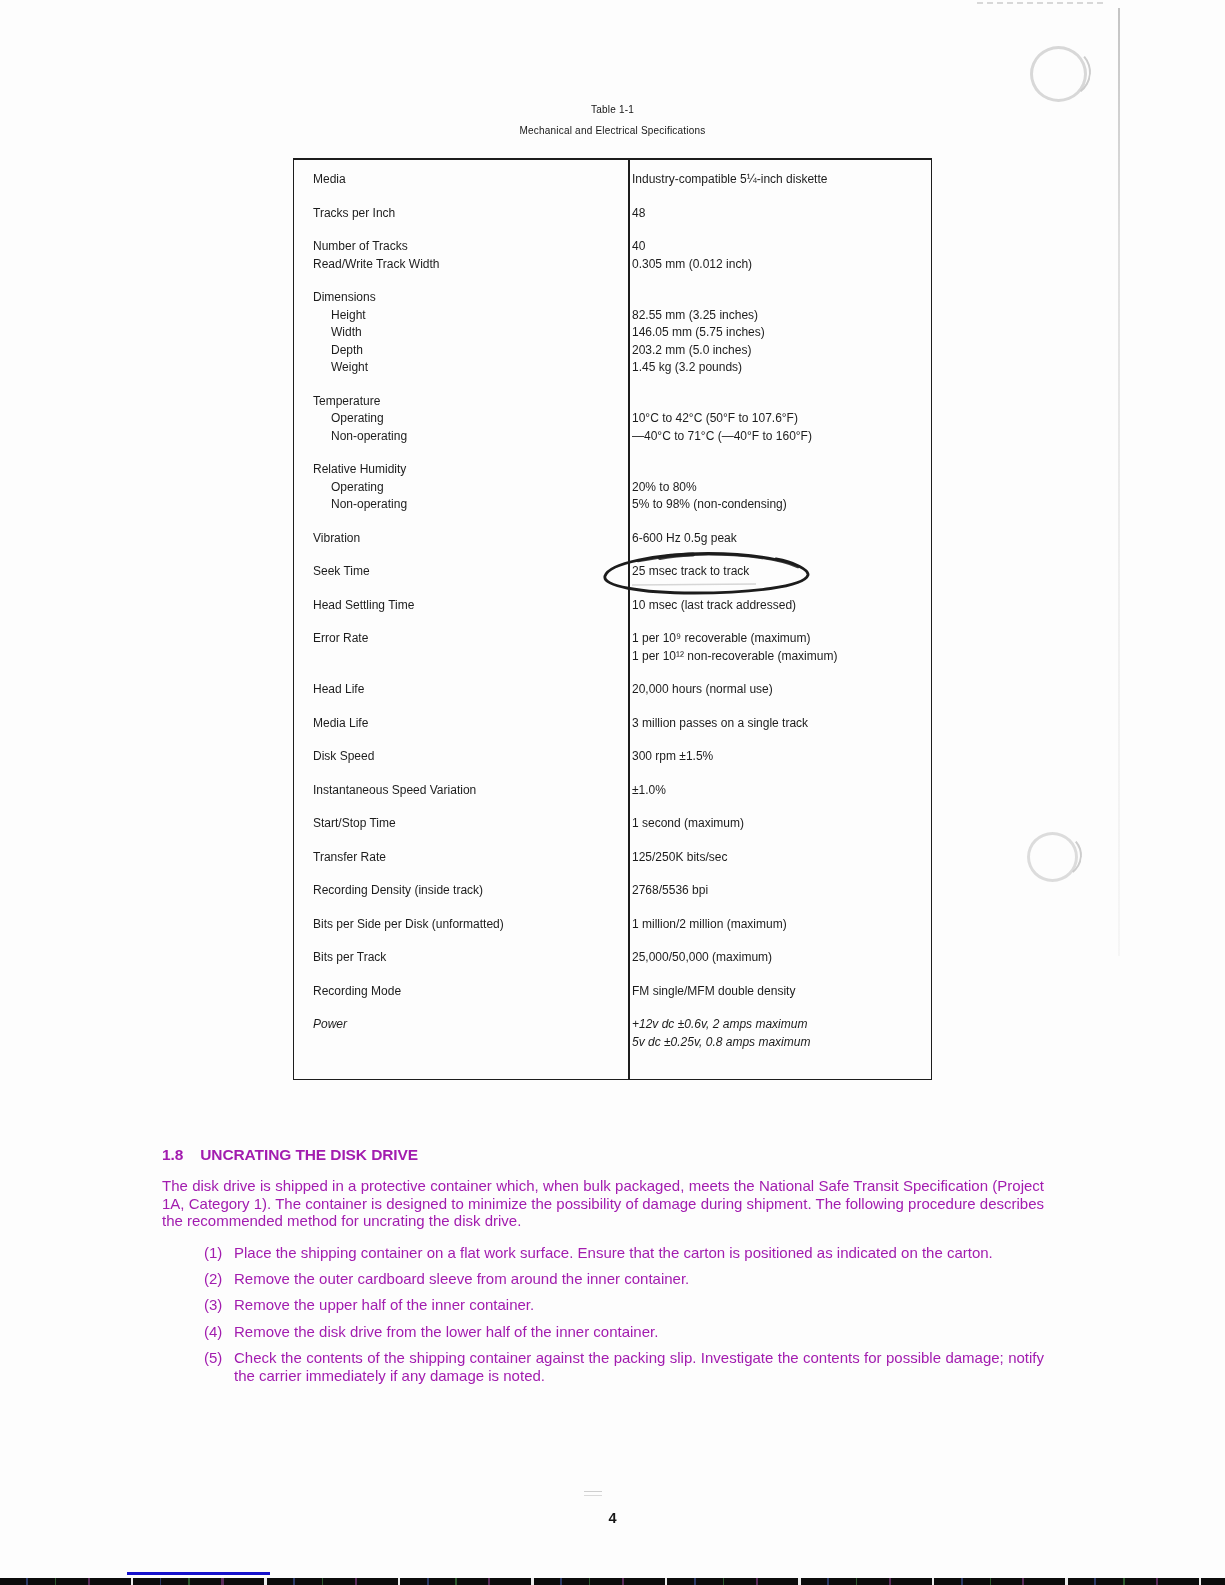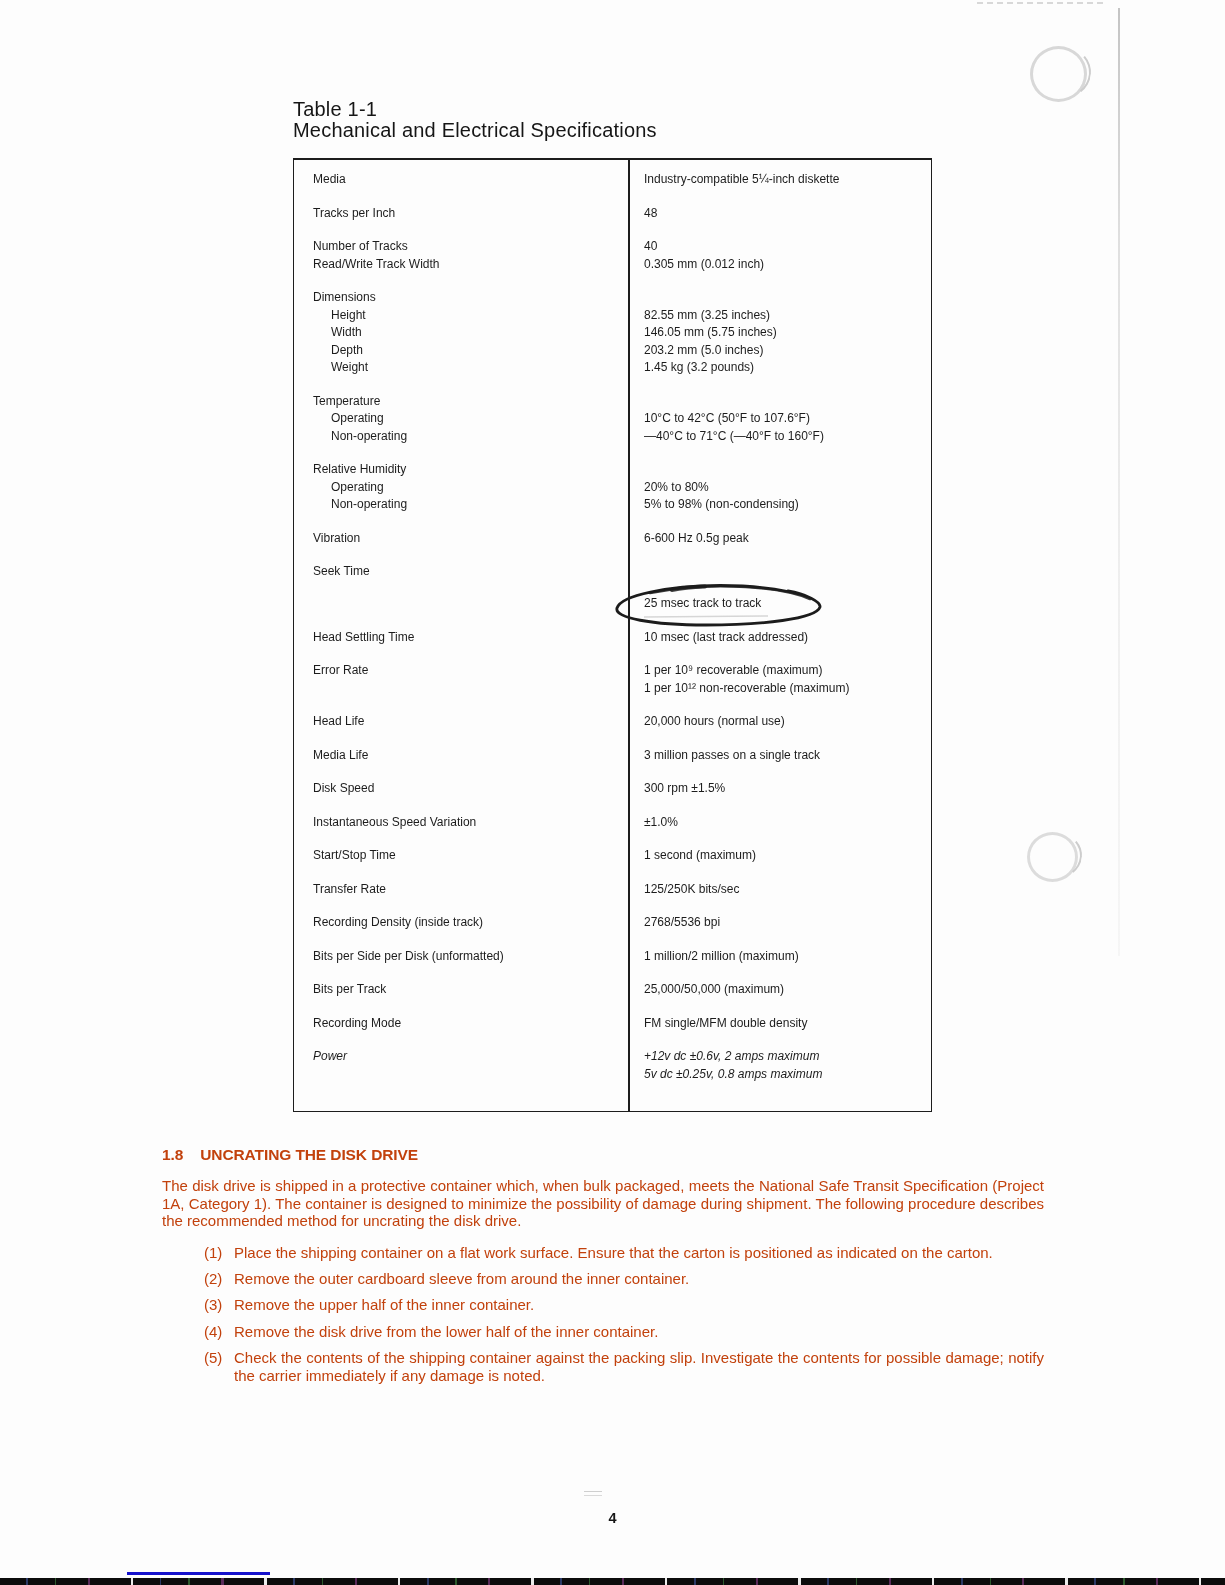--- a/index.html
+++ b/index.html
@@ -10,52 +10,52 @@
     background:#fdfdfd;
     font-family:"Liberation Sans", sans-serif;
     color:#1a1a1a;
     overflow:hidden;
     margin:0 auto;
   }
 
   
   .table-titles {
     position:absolute; left:293px; top:99px; width:639px;
-    text-align:left; font-size:20px; line-height:21px;
+    text-align:center; font-size:10px; line-height:21px;
     color:#161616; letter-spacing:.2px;
   }
 
   
   .spec-table {
     position:absolute; left:293px; top:158px; width:639px;
     border:1.6px solid #1d1d1d; border-top-width:2.6px;
     padding:11px 0 12px 0;
     font-size:12px; color:#1c1c1c;
   }
   .col-divider {
     position:absolute; left:334px; top:0; bottom:0; width:1.6px;
     background:#1d1d1d;
   }
   .spec-group { margin-bottom:16px; }
   .spec-group:last-child { margin-bottom:16px;font-style:italic; }
   .spec-line { display:flex; line-height:17.5px; }
   .spec-label { width:334px; padding-left:19px; flex:none; }
   .spec-label.indent { padding-left:37px; }
-  .spec-value { flex:1; padding-left:16px; }
-
-  
-  .circled-wrap { position:relative; display:inline-block;margin-top:32px; }
+  .spec-value { flex:1; padding-left:4px; }
+
+  
+  .circled-wrap { position:relative; display:inline-block; }
   .hand-ellipse {
     position:absolute; left:-34px; top:-14px;
     width:214px; height:47px;
     pointer-events:none; overflow:visible;
   }
 
   
-  .section { position:absolute; left:162px; top:1146px; width:882px; color:#c2410c; }
+  .section { position:absolute; left:162px; top:1146px; width:882px; color:#a21caf; }
   .section-heading { font-size:15.5px; font-weight:bold; letter-spacing:-.1px; line-height:18px; }
   .section-heading .sec-num { margin-right:17px; }
   .section-para {
     margin-top:13px; font-size:15px; line-height:17.6px;
     text-align:justify;
   }
   .uncrate-list { margin-top:14px; }
   .list-item { display:flex; padding-left:42px; margin-bottom:8.5px; font-size:15px; line-height:17.8px; }
   .item-num { flex:none; width:30px; }
   .item-text { flex:1; text-align:justify; }

